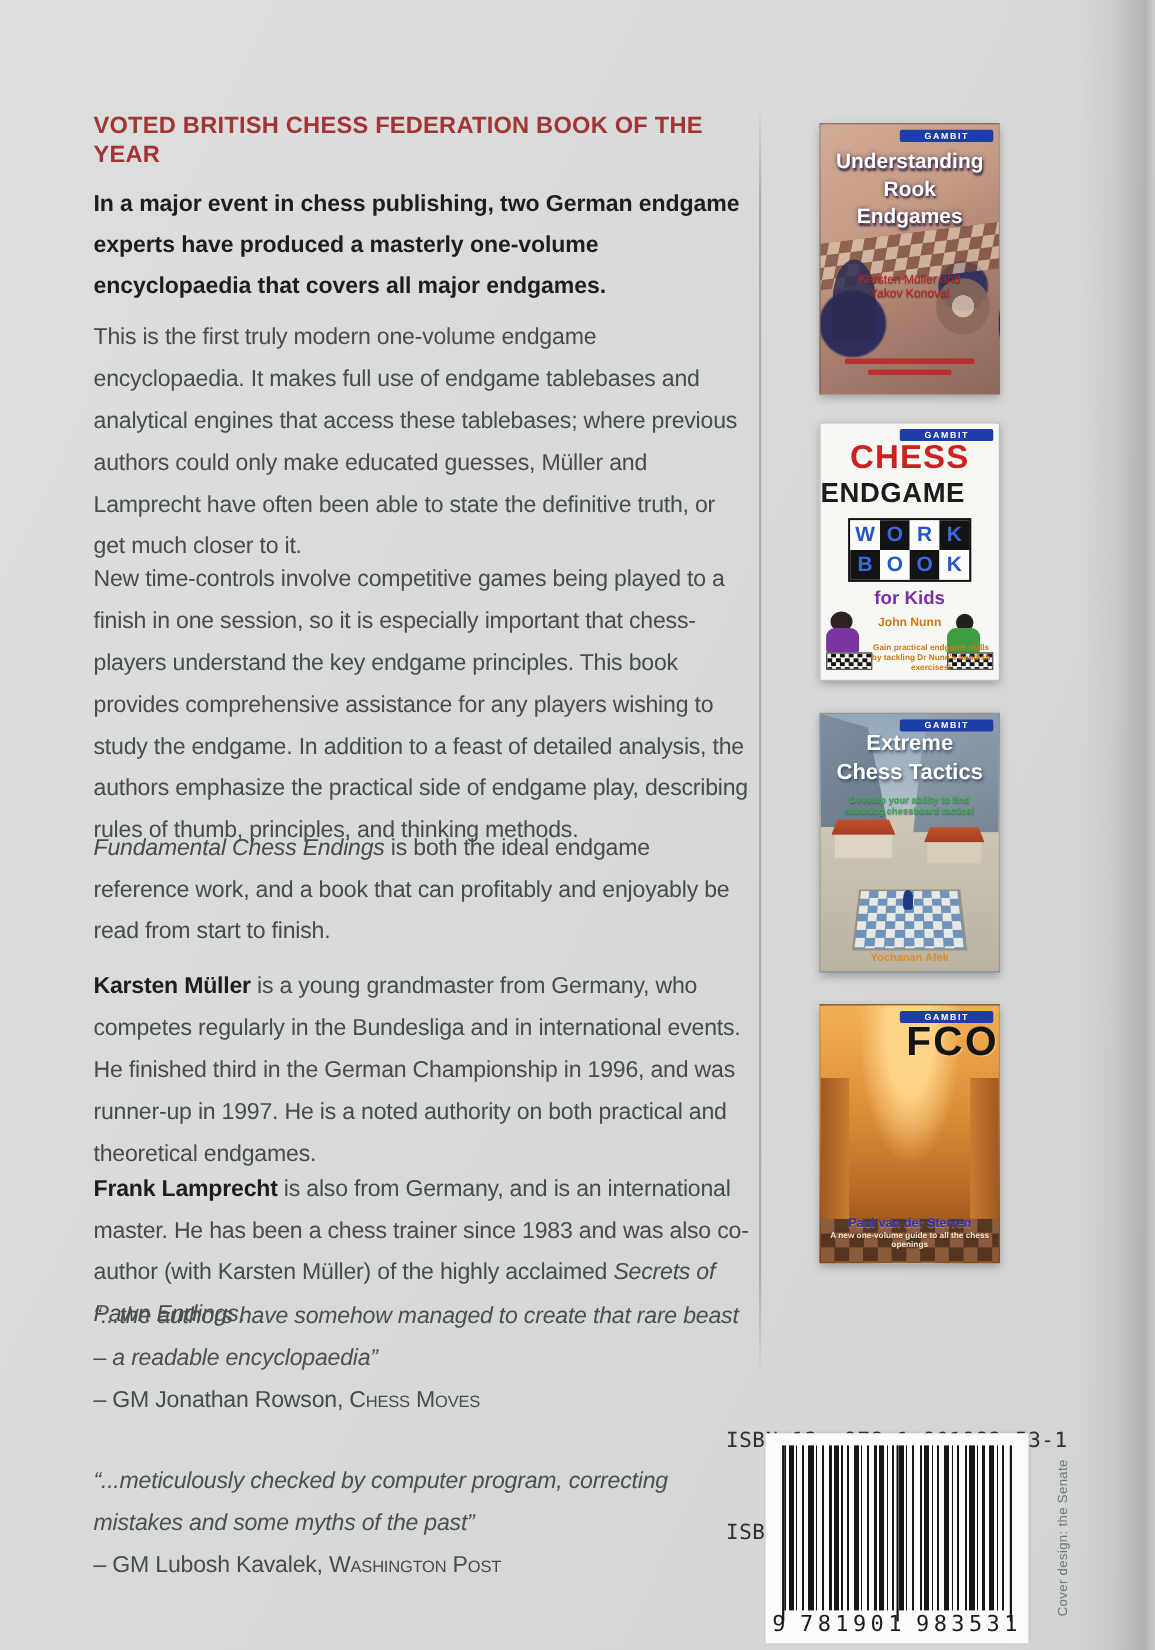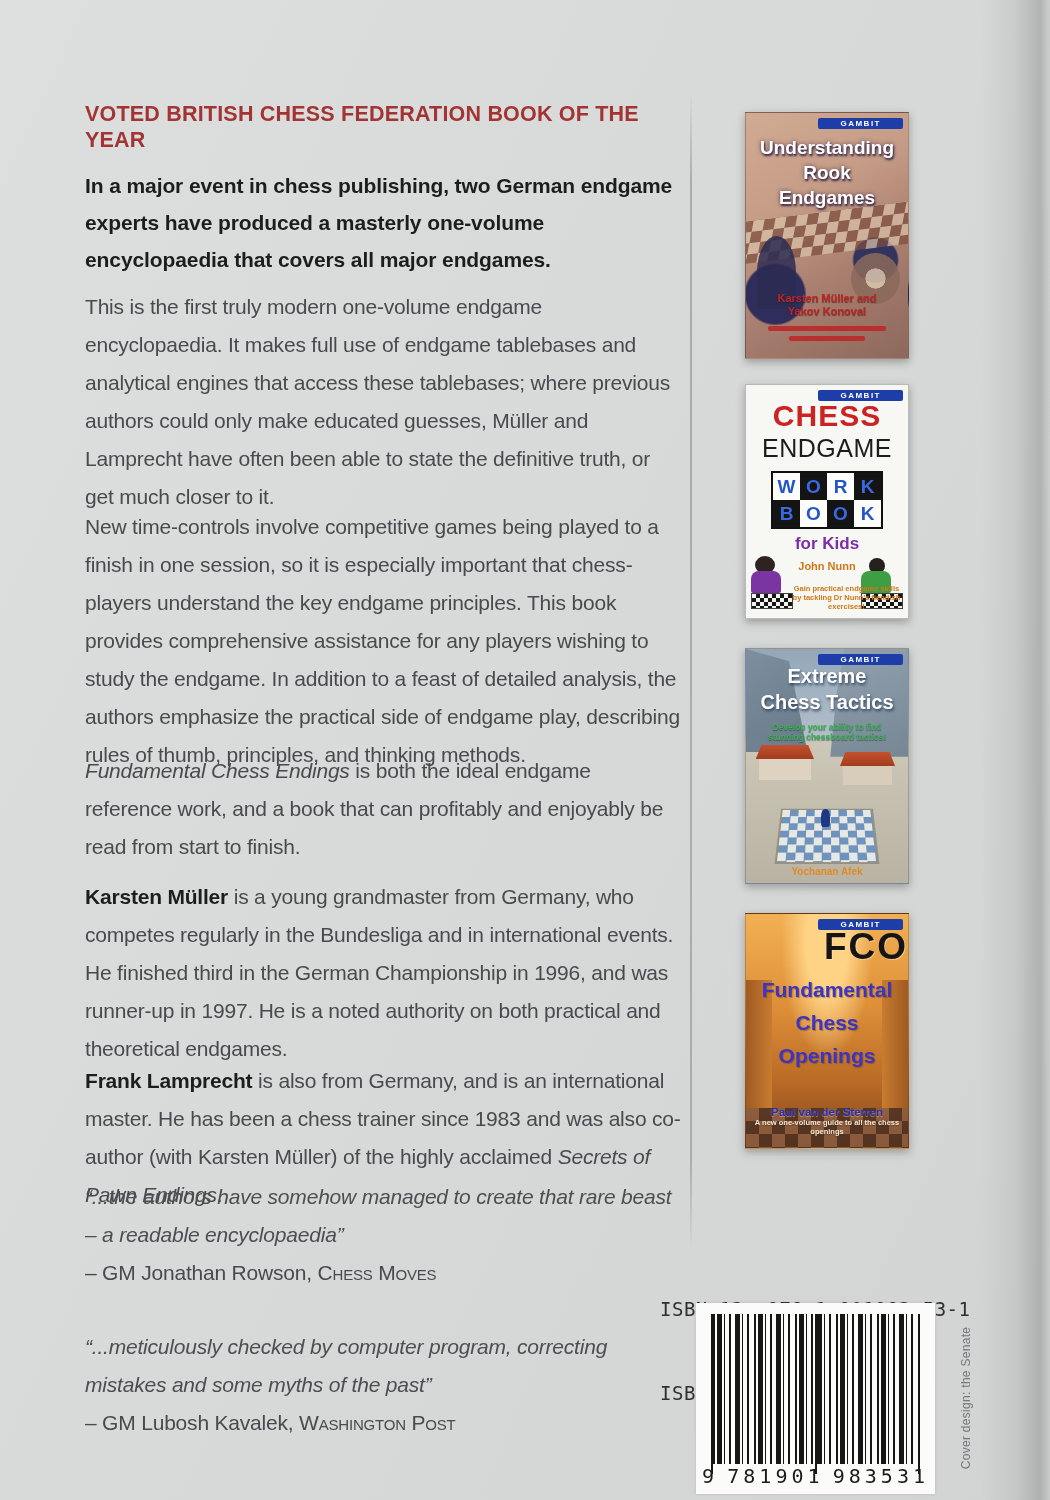--- a/index.html
+++ b/index.html
@@ -43,28 +43,28 @@
       linear-gradient(150deg,#d2ab94 0%,#c59c86 35%,#aa8070 62%,#8c685c 100%);}
   .b1-checker{position:absolute;top:40%;left:-12%;width:130%;height:17%;
     background:repeating-conic-gradient(#7c4c3c 0 25%,#d9c1a8 0 50%) 0 0/22px 22px;
     transform:rotate(-7deg) skewX(-18deg);opacity:.72;}
   .b1-arch{position:absolute;left:7%;top:50%;width:24%;height:30%;background:#2c2b52;border-radius:50% 50% 0 0;opacity:.85;}
   .b1-wheel{position:absolute;right:5%;top:57%;width:30%;height:21%;border-radius:50%;
     background:radial-gradient(circle,#dcc6ac 0 28%,#8a695a 29% 100%);opacity:.85;}
   .b1-title{position:absolute;top:9%;width:100%;text-align:center;color:#fff;font-weight:bold;
     font-size:19px;line-height:25px;text-shadow:1px 2px 2px #3a2a4a,0 0 4px rgba(40,20,60,.7);}
   .b1-authors{position:absolute;top:55%;width:100%;text-align:center;color:#c02525;
-    font-weight:bold;font-size:11px;line-height:13px;text-shadow:0 1px 1px rgba(40,20,20,.6);margin-top:44px;}
+    font-weight:normal;font-size:11px;line-height:13px;text-shadow:0 1px 1px rgba(40,20,20,.6);}
   .b1-tag1,.b1-tag2{position:absolute;left:50%;transform:translateX(-50%);background:rgba(190,35,35,.85);height:5px;border-radius:2px;}
   .b1-tag1{bottom:11%;width:118px;}
   .b1-tag2{bottom:7%;width:76px;}
   
   #book2{top:384px;height:233px;background:#f7f7f4;border:1px solid #b9bab6;}
   .b2-chess{position:absolute;top:6%;width:100%;text-align:center;color:#cc2222;font-weight:bold;font-size:30px;letter-spacing:1px;}
-  .b2-endgame{position:absolute;top:21%;width:100%;text-align:center;color:#1c1c1c;font-weight:normal;font-size:25px;letter-spacing:.5px;}
+  .b2-endgame{position:absolute;top:21%;width:100%;text-align:left;color:#1c1c1c;font-weight:bold;font-size:25px;letter-spacing:.5px;}
   .b2-grid{position:absolute;top:37%;left:50%;transform:translateX(-50%);display:grid;
     grid-template-columns:repeat(4,27px);grid-auto-rows:27px;border:2px solid #111;}
   .b2-cell{display:flex;align-items:center;justify-content:center;font-weight:bold;font-size:19px;color:#2456c8;}
   .b2-cell.dark{background:#141414;color:#3a6ae0;}
   .b2-cell.light{background:#fcfcfa;}
   .b2-forkids{position:absolute;top:64%;width:100%;text-align:center;color:#7a2fa8;font-weight:bold;font-size:17px;}
   .b2-author{position:absolute;top:75%;width:100%;text-align:center;color:#d07818;font-weight:bold;font-size:11px;}
   .b2-tag{position:absolute;bottom:3%;left:27%;width:70%;text-align:center;color:#d07818;font-weight:bold;font-size:7.5px;line-height:9px;}
   .kid{position:absolute;bottom:4%;}
   .kid .head{width:16px;height:16px;border-radius:50%;}
@@ -232,25 +232,20 @@
     <div class="b3-sub">Develop your ability to find stunning chessboard tactics!</div>
     <div class="b3-author">Yochanan Afek</div>
   </div>
 
   <div id="book4" class="book">
     <div class="b4-wallL"></div>
     <div class="b4-wallR"></div>
     <div class="b4-floor"></div>
     <span class="gambit">GAMBIT</span>
     <div class="b4-fco">FCO</div>
-    <div class="b4-title">
-      <div>Fundamental</div>
-      <div>Chess</div>
-      <div>Openings</div>
-    </div>
     <div class="b4-author">Paul van der Sterren</div>
     <div class="b4-tag">A new one-volume guide to all the chess openings</div>
   </div>
 
   <div class="isbn">
     <div><span class="lbl">ISBN-13:</span><span>978-1-901983-53-1</span></div>
     <div><span class="lbl">ISBN-10:</span><span>1-901983-53-6</span></div>
   </div>
 
   <div class="barcode-box">

